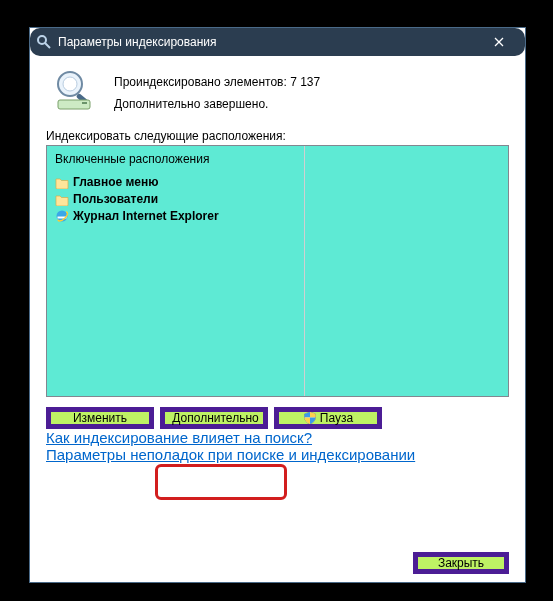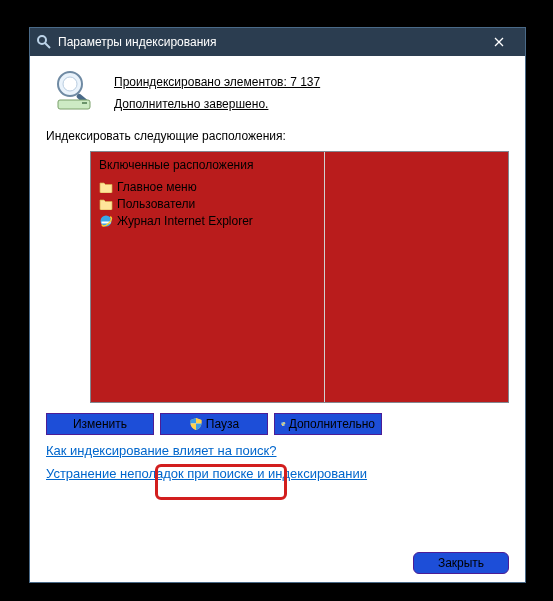--- a/index.html
+++ b/index.html
@@ -1,44 +1,44 @@
 <!DOCTYPE html>
 <html><head>
 <meta charset="utf-8">
 <style>
   html,body{margin:0;padding:0;font-family:"Segoe UI",Tahoma,sans-serif;font-size:12px;color:#000;}
   body{background:#000;width:553px;height:601px;position:relative;}
   .window{position:absolute;left:29px;top:27px;width:497px;height:556px;background:#fff;border:1px solid #4a6a88;box-sizing:border-box;}
-  .titlebar{height:28px;background:#2b3d50;color:#fff;display:flex;align-items:center;padding:0 6px;}
+  .titlebar{height:28px;background:#2b3d50;color:#fff;display:flex;align-items:center;padding:0 6px;border-radius:10px;}
   .titlebar .title{flex:1;font-size:12px;}
   .titlebar .close{width:40px;height:28px;display:flex;align-items:center;justify-content:center;color:#fff;}
   .titlebar .close svg{width:10px;height:10px;}
   .app-icon{width:16px;height:16px;margin-right:6px;display:inline-flex;align-items:center;justify-content:center;}
   .client{padding:12px 16px 10px 16px;}
   .status-row{display:flex;align-items:flex-start;margin-bottom:14px;}
   .mag-icon{width:48px;height:44px;margin-right:14px;margin-left:6px;}
-  .status-text{padding-top:4px;line-height:1.8;text-decoration:underline;}
-  .section-label{margin:6px 0 8px 0;}
-  .listbox{border:1px solid #828790;height:250px;background:#b91c1c;display:flex;overflow:hidden;margin-left:44px;}
+  .status-text{padding-top:4px;line-height:1.8;}
+  .section-label{margin:6px 0 2px 0;}
+  .listbox{border:1px solid #828790;height:250px;background:#5eead4;display:flex;overflow:hidden;}
   .col{height:100%;box-sizing:border-box;}
   .col-left{width:56%;border-right:1px solid #d0d0d0;}
   .col-right{flex:1;}
   .col-header{padding:6px 8px 4px 8px;font-size:12px;}
   .col-body{padding:2px 4px;}
-  .item{display:flex;align-items:center;height:17px;padding:0 4px;gap:4px;}
+  .item{display:flex;align-items:flex-end;height:17px;padding:0 4px;gap:4px;font-weight:bold;}
   .item .lbl{white-space:nowrap;}
   .ex-item{padding:1px 8px;height:17px;display:flex;align-items:center;}
   .btn-row{display:flex;gap:6px;margin-top:10px;}
-  .btn{height:22px;border:1px solid #4c1d95;background:#1d4ed8;font-family:inherit;font-size:12px;display:inline-flex;align-items:center;justify-content:center;gap:3px;padding:0 6px;box-sizing:border-box;cursor:pointer;}
+  .btn{height:22px;border:5px solid #4c1d95;background:#bef264;font-family:inherit;font-size:12px;display:inline-flex;align-items:center;justify-content:center;gap:3px;padding:0 6px;box-sizing:border-box;cursor:pointer;}
   .btn-modify{width:108px;}
   .btn-adv{width:108px;}
   .btn-pause{width:108px;}
-  .link{color:#0066cc;text-decoration:underline;cursor:pointer;display:inline-block;margin-top:8px;font-size:13px;}
+  .link{color:#0066cc;text-decoration:underline;cursor:pointer;display:inline-block;font-size:15px;}
   .footer{position:absolute;bottom:8px;right:16px;}
-  .btn-close{width:96px;height:22px;border-radius:6px;}
+  .btn-close{width:96px;height:22px;}
   
   .highlight{position:absolute;border:3px solid #d21e1e;border-radius:6px;pointer-events:none;}
   
   .folder-icon{width:14px;height:12px;}
   .ie-icon{width:14px;height:14px;}
   .shield{width:14px;height:14px;}
 </style>
 </head>
 <body>
 
@@ -113,44 +113,44 @@
               <span></span>
             </div>
         </div>
       </div>
     </div>
 
     <div class="btn-row">
       <button class="btn btn-modify">
         <span>Изменить</span>
       </button>
+      <button class="btn btn-adv">
+        <svg class="shield" viewBox="0 0 14 14">
+          <path d="M7 1l5.5 2v3c0 3.4-2.4 6.2-5.5 7C3.9 12.2 1.5 9.4 1.5 6V3z" fill="#fff" stroke="#555" stroke-width="0.5"></path>
+          <path d="M7 1l5.5 2v3.5H7z" fill="#ffd24d"></path>
+          <path d="M1.5 3L7 1v5.5H1.5z" fill="#3c9be8"></path>
+          <path d="M7 6.5h5.5C12.2 9.6 10 12.2 7 13z" fill="#3c9be8"></path>
+          <path d="M1.5 6.5H7V13C4 12.2 1.8 9.6 1.5 6.5z" fill="#ffd24d"></path>
+        </svg>
+        <span>Дополнительно</span>
+      </button>
       <button class="btn btn-pause">
         <svg class="shield" viewBox="0 0 14 14">
           <path d="M7 1l5.5 2v3c0 3.4-2.4 6.2-5.5 7C3.9 12.2 1.5 9.4 1.5 6V3z" fill="#fff" stroke="#555" stroke-width="0.5"></path>
           <path d="M7 1l5.5 2v3.5H7z" fill="#ffd24d"></path>
           <path d="M1.5 3L7 1v5.5H1.5z" fill="#3c9be8"></path>
           <path d="M7 6.5h5.5C12.2 9.6 10 12.2 7 13z" fill="#3c9be8"></path>
           <path d="M1.5 6.5H7V13C4 12.2 1.8 9.6 1.5 6.5z" fill="#ffd24d"></path>
         </svg>
         <span>Пауза</span>
       </button>
-      <button class="btn btn-adv">
-        <svg class="shield" viewBox="0 0 14 14">
-          <path d="M7 1l5.5 2v3c0 3.4-2.4 6.2-5.5 7C3.9 12.2 1.5 9.4 1.5 6V3z" fill="#fff" stroke="#555" stroke-width="0.5"></path>
-          <path d="M7 1l5.5 2v3.5H7z" fill="#ffd24d"></path>
-          <path d="M1.5 3L7 1v5.5H1.5z" fill="#3c9be8"></path>
-          <path d="M7 6.5h5.5C12.2 9.6 10 12.2 7 13z" fill="#3c9be8"></path>
-          <path d="M1.5 6.5H7V13C4 12.2 1.8 9.6 1.5 6.5z" fill="#ffd24d"></path>
-        </svg>
-        <span>Дополнительно</span>
-      </button>
     </div>
 
     <a class="link">Как индексирование влияет на поиск?</a><br>
-    <a class="link">Устранение неполадок при поиске и индексировании</a>
+    <a class="link">Параметры неполадок при поиске и индексировании</a>
 
     <div class="footer">
       <button class="btn btn-close">
         <span>Закрыть</span>
       </button>
     </div>
 
   </div>
 
   <div class="highlight" style="left:125px;top:436px;width:126px;height:30px;"></div>

